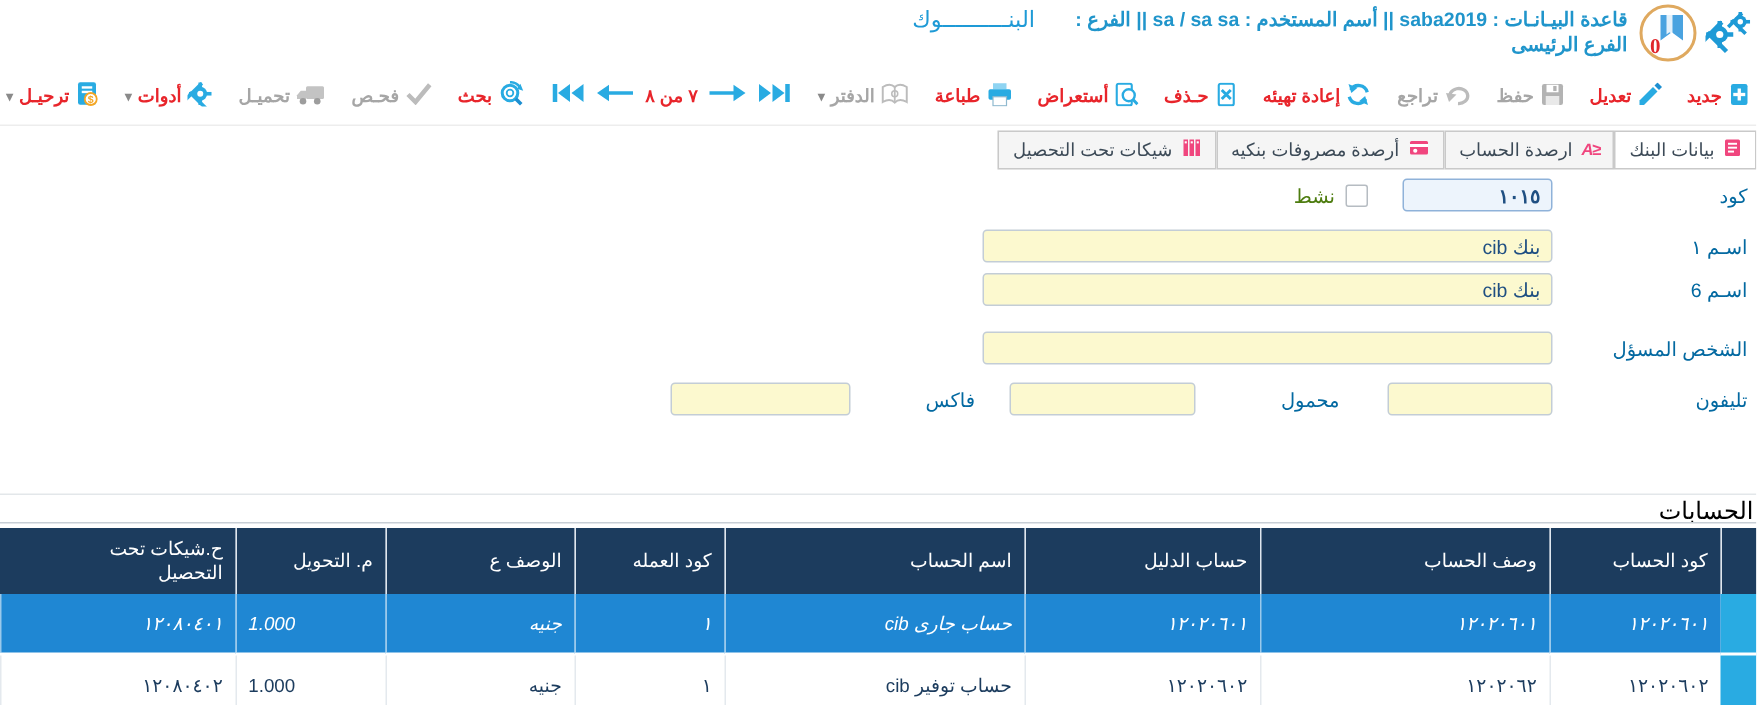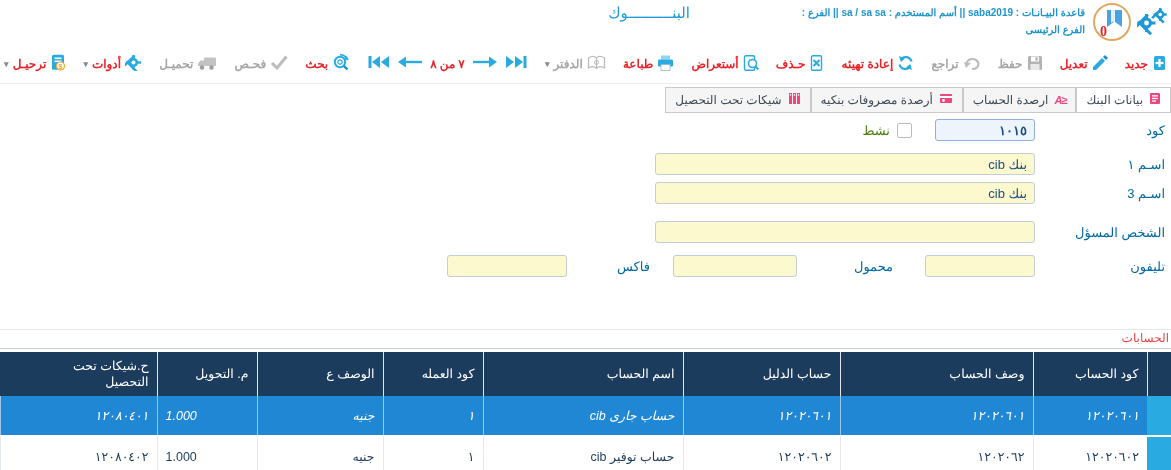--- a/index.html
+++ b/index.html
@@ -6,49 +6,49 @@
   .app{position:relative;width:1171px;height:470px;background:#fff;overflow:hidden;
        direction:rtl;font-family:"Liberation Sans",sans-serif;}
   
   .header{position:absolute;top:0;right:0;left:0;height:44px;}
   .hdr-gears{position:absolute;top:8px;right:4px;width:30px;height:28px;}
   .hdr-badge{position:absolute;top:3px;right:40px;width:34px;height:34px;border-radius:50%;
              border:2px solid #dfa95f;background:#fff;}
   .hdr-badge .num{position:absolute;bottom:-1px;right:22px;color:#e0262c;font-weight:bold;
                   font-size:14px;font-family:"Liberation Serif",serif;}
   .hdr-info{position:absolute;top:4px;right:86px;text-align:right;color:#2095cb;
-            font-weight:bold;font-size:10px;line-height:17px;white-space:nowrap;}
+            font-weight:bold;font-size:13px;line-height:17px;white-space:nowrap;}
   .win-title{position:absolute;top:4px;right:481px;color:#1e9ad6;font-size:15px;white-space:nowrap;}
   
   .toolbar{position:absolute;top:45px;right:0;left:0;height:38px;display:flex;align-items:center;
            justify-content:space-between;padding:0 4px;border-bottom:1px solid #ededed;}
   .tbtn{display:flex;align-items:center;gap:4px;font-size:12px;font-weight:bold;cursor:pointer;white-space:nowrap;}
   .tbtn.red{color:#e8252b;} .tbtn.gray{color:#a6a6a6;}
   .caret{color:#8a8a8a;font-size:9px;}
   .navgrp{display:flex;align-items:center;gap:6px;}
-  .counter{color:#e8252b;font-size:12px;font-weight:bold;font-family:Liberation Serif, serif;}
+  .counter{color:#e8252b;font-size:12px;font-weight:bold;}
   .ti{display:block;}
   
   .tabs{position:absolute;top:87px;right:0;height:26px;display:flex;}
   .tab{display:flex;align-items:center;gap:6px;padding:0 9px;border:1px solid #c9c9c9;
        background:#f5f5f5;font-size:12px;color:#3c4a57;cursor:pointer;white-space:nowrap;}
   .tab.active{background:#fff;}
   .pinktxt{color:#f0467e;font-weight:bold;font-size:11px;font-style:italic;letter-spacing:-1px;}
   
   .form{position:absolute;top:113px;right:0;left:0;height:217px;}
   .flabel{position:absolute;font-size:13px;color:#0369a1;white-space:nowrap;}
   .inp{position:absolute;height:22px;border:1px solid #c3cdd6;border-radius:3px;background:#fcf9cf;
        font-size:13px;color:#1f4f82;padding:0 7px;box-sizing:border-box;display:flex;align-items:center;}
   .inp.code{background:#edf4fc;border-color:#8fb2d9;font-weight:bold;}
   .chk{position:absolute;width:13px;height:13px;border:1px solid #b6bcc2;background:#fff;border-radius:2px;}
   .muted{color:#4d7c0f;}
   
   .sep1{position:absolute;top:329px;right:0;left:0;border-top:1px solid #e3e7ea;}
   .sep2{position:absolute;top:348px;right:0;left:0;border-top:1px solid #c7ced5;}
-  .sec-label{position:absolute;top:331px;right:2px;font-size:12px;color:#ef4444;}
+  .sec-label{position:absolute;top:331px;right:2px;font-size:16px;color:#000000;}
   
   .tblwrap{position:absolute;top:352px;right:0;left:0;}
   table{width:1171px;border-collapse:collapse;table-layout:fixed;font-size:12.5px;}
   thead th{background:#1c3c5e;color:#fff;font-weight:normal;height:40px;padding:2px 8px;
            text-align:right;border-left:1px solid #dfe6ee;vertical-align:middle;line-height:16px;}
   thead th:last-child{border-left:none;}
   tbody td{height:35px;padding:2px 8px;text-align:right;border-left:1px solid #e4e9ee;vertical-align:middle;}
   tr.sel td{background:#1f87d3;color:#fff;border-left:1px solid rgba(255,255,255,.55);border-bottom:2px solid #fff;font-style:italic;}
   tr.plain td{color:#1c3c5e;border-bottom:1px solid #bcd8ec;}
   td.gut{background:#29abe2 !important;border-left:none !important;padding:0;}
@@ -339,21 +339,21 @@
       <span>١٠١٥</span>
     </div>
     <span class="chk" style="top:10px;right:259px"></span>
     <span class="flabel muted" style="top:10px;right:281px">نشط</span>
 
     <span class="flabel" style="top:44px;right:6px">اسـم ١</span>
     <div class="inp" style="top:40px;right:136px;width:380px">
       <span>بنك cib</span>
     </div>
 
-    <span class="flabel" style="top:73px;right:6px">اسـم 3</span>
+    <span class="flabel" style="top:73px;right:6px">اسـم 6</span>
     <div class="inp" style="top:69px;right:136px;width:380px">
       <span>بنك cib</span>
     </div>
 
     <span class="flabel" style="top:112px;right:6px">الشخص المسؤل</span>
     <div class="inp" style="top:108px;right:136px;width:380px">
       <span></span>
     </div>
 
     <span class="flabel" style="top:146px;right:6px">تليفون</span>

